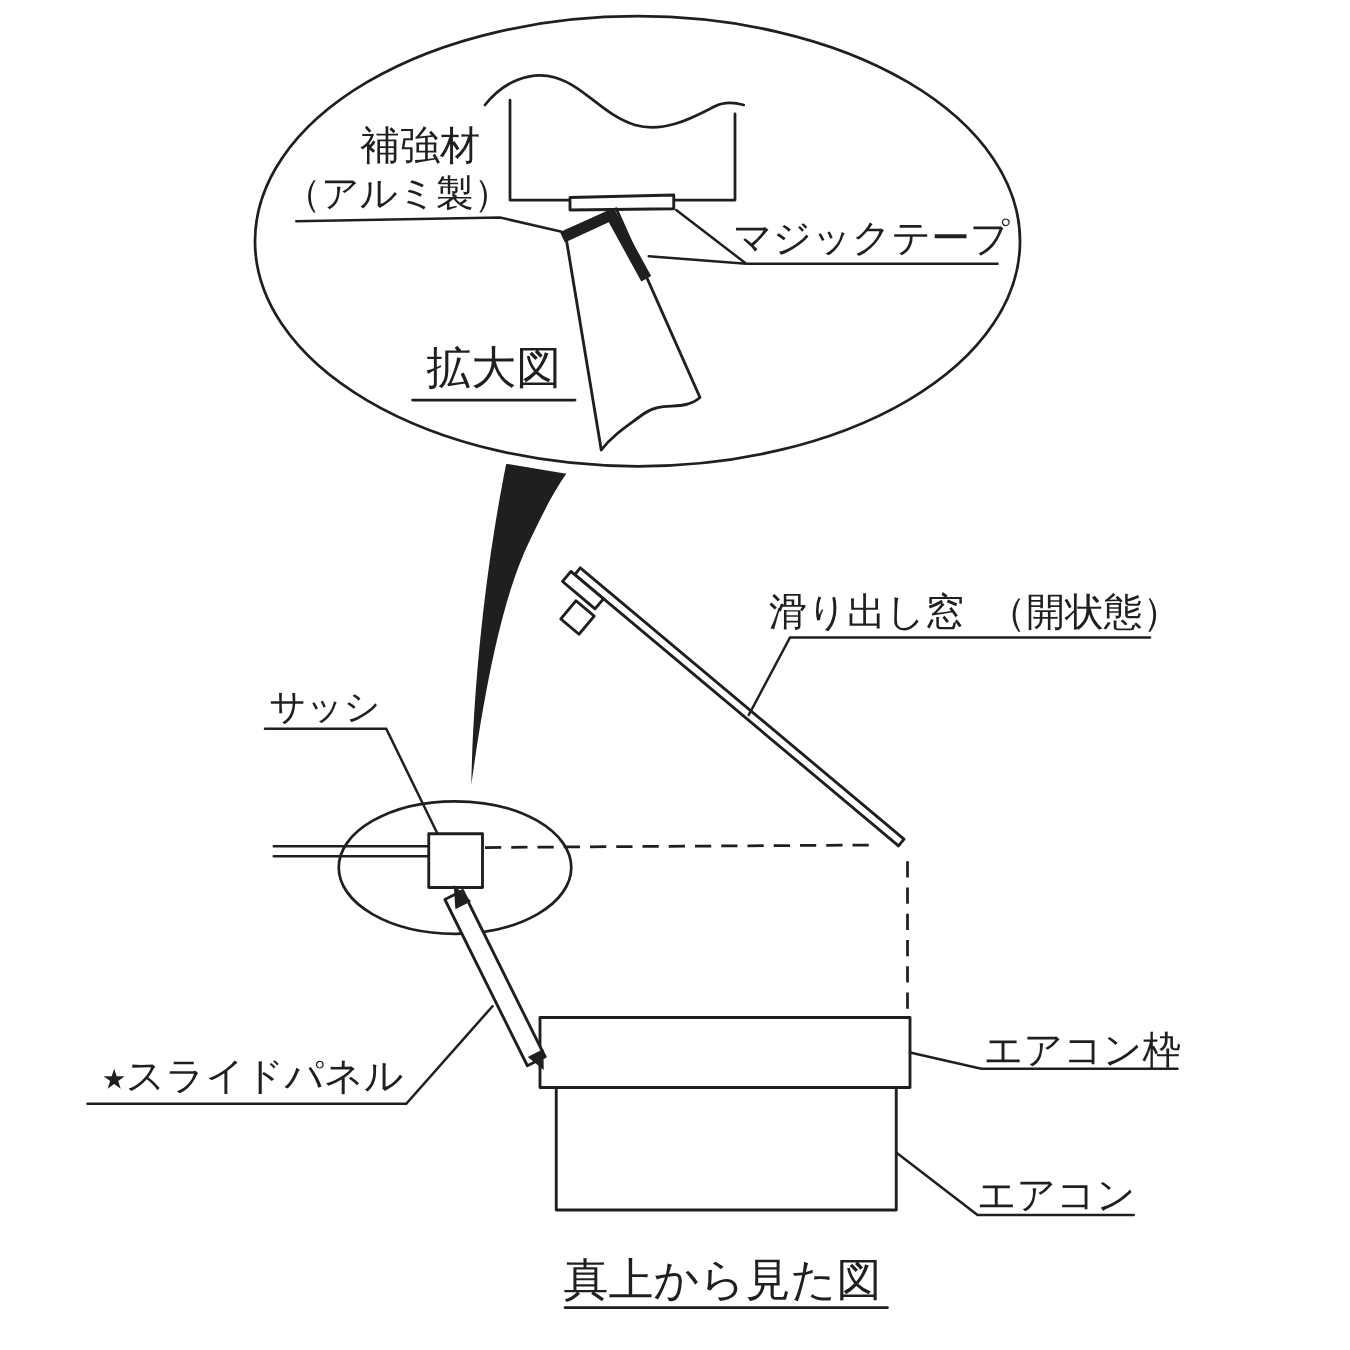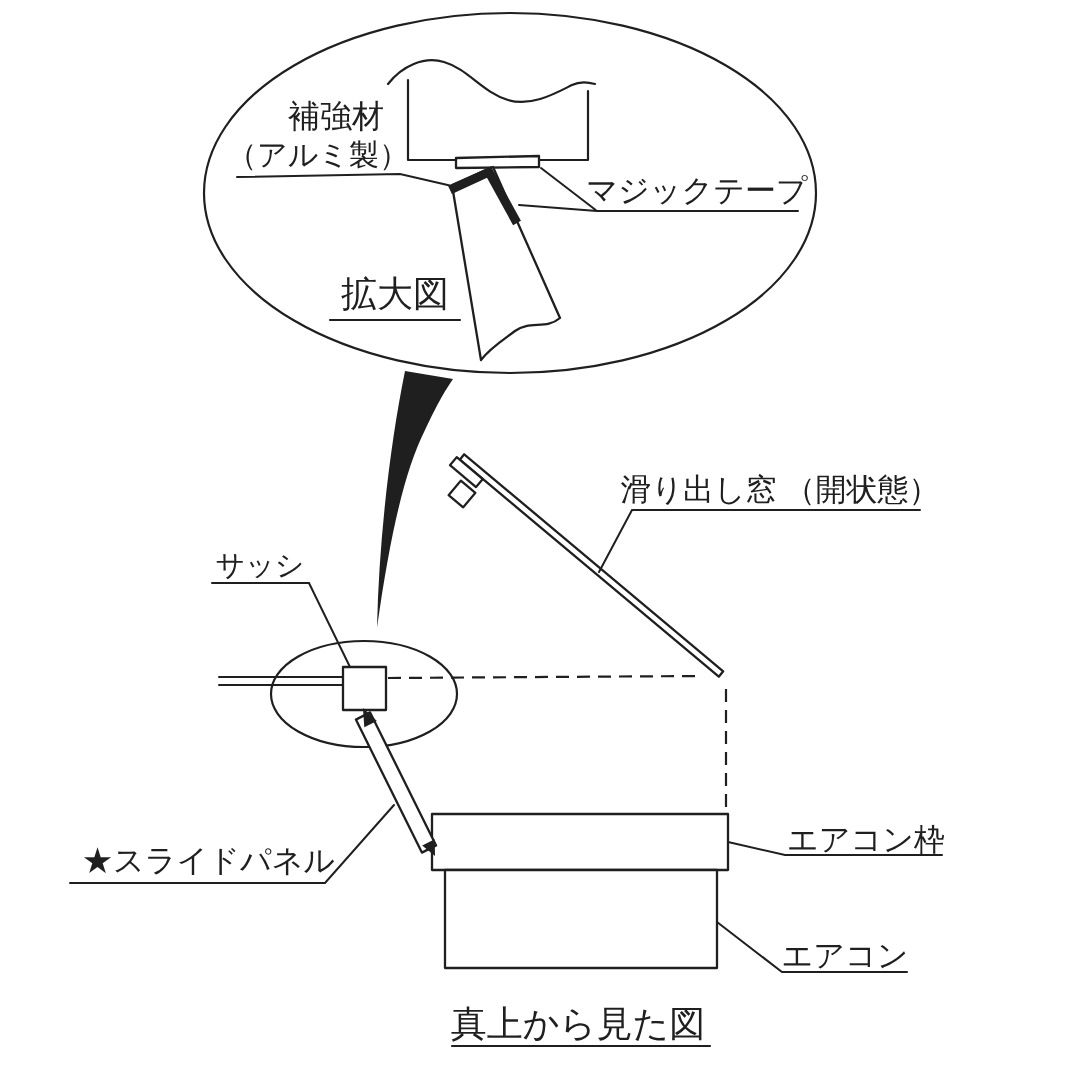--- a/index.html
+++ b/index.html
@@ -2,21 +2,21 @@
 <html style="--ink: #1f1f1f; --paper: #ffffff;"><head>
 <meta charset="utf-8">
 <style>
   :root { --ink: #1f1f1f; --paper: #ffffff; }
   html, body { margin: 0; padding: 0; background: var(--paper); }
   .stage {
     position: relative;
     width: 1080px; height: 1080px;
     background: var(--paper);
     overflow: hidden;
-    font-family: Liberation Serif, serif;
+    font-family: Liberation Mono, monospace;
   }
   svg { display: block; color: var(--ink); }
   .ln   { fill: none; stroke: currentColor; stroke-width: 2.2; stroke-linecap: round; stroke-linejoin: round; }
   .ln-thin { fill: none; stroke: currentColor; stroke-width: 2; stroke-linecap: round; }
   .shape { fill: var(--paper); stroke: currentColor; stroke-width: 2.3; stroke-linejoin: round; }
   .solid { fill: currentColor; stroke: none; }
   .tape  { fill: none; stroke: currentColor; stroke-width: 9; stroke-linejoin: miter; stroke-linecap: butt; }
   .dash  { fill: none; stroke: currentColor; stroke-width: 2.2; stroke-dasharray: 13 8; stroke-linecap: butt; }
   text { fill: currentColor; }
   .lbl     { font-size: 31px; }

